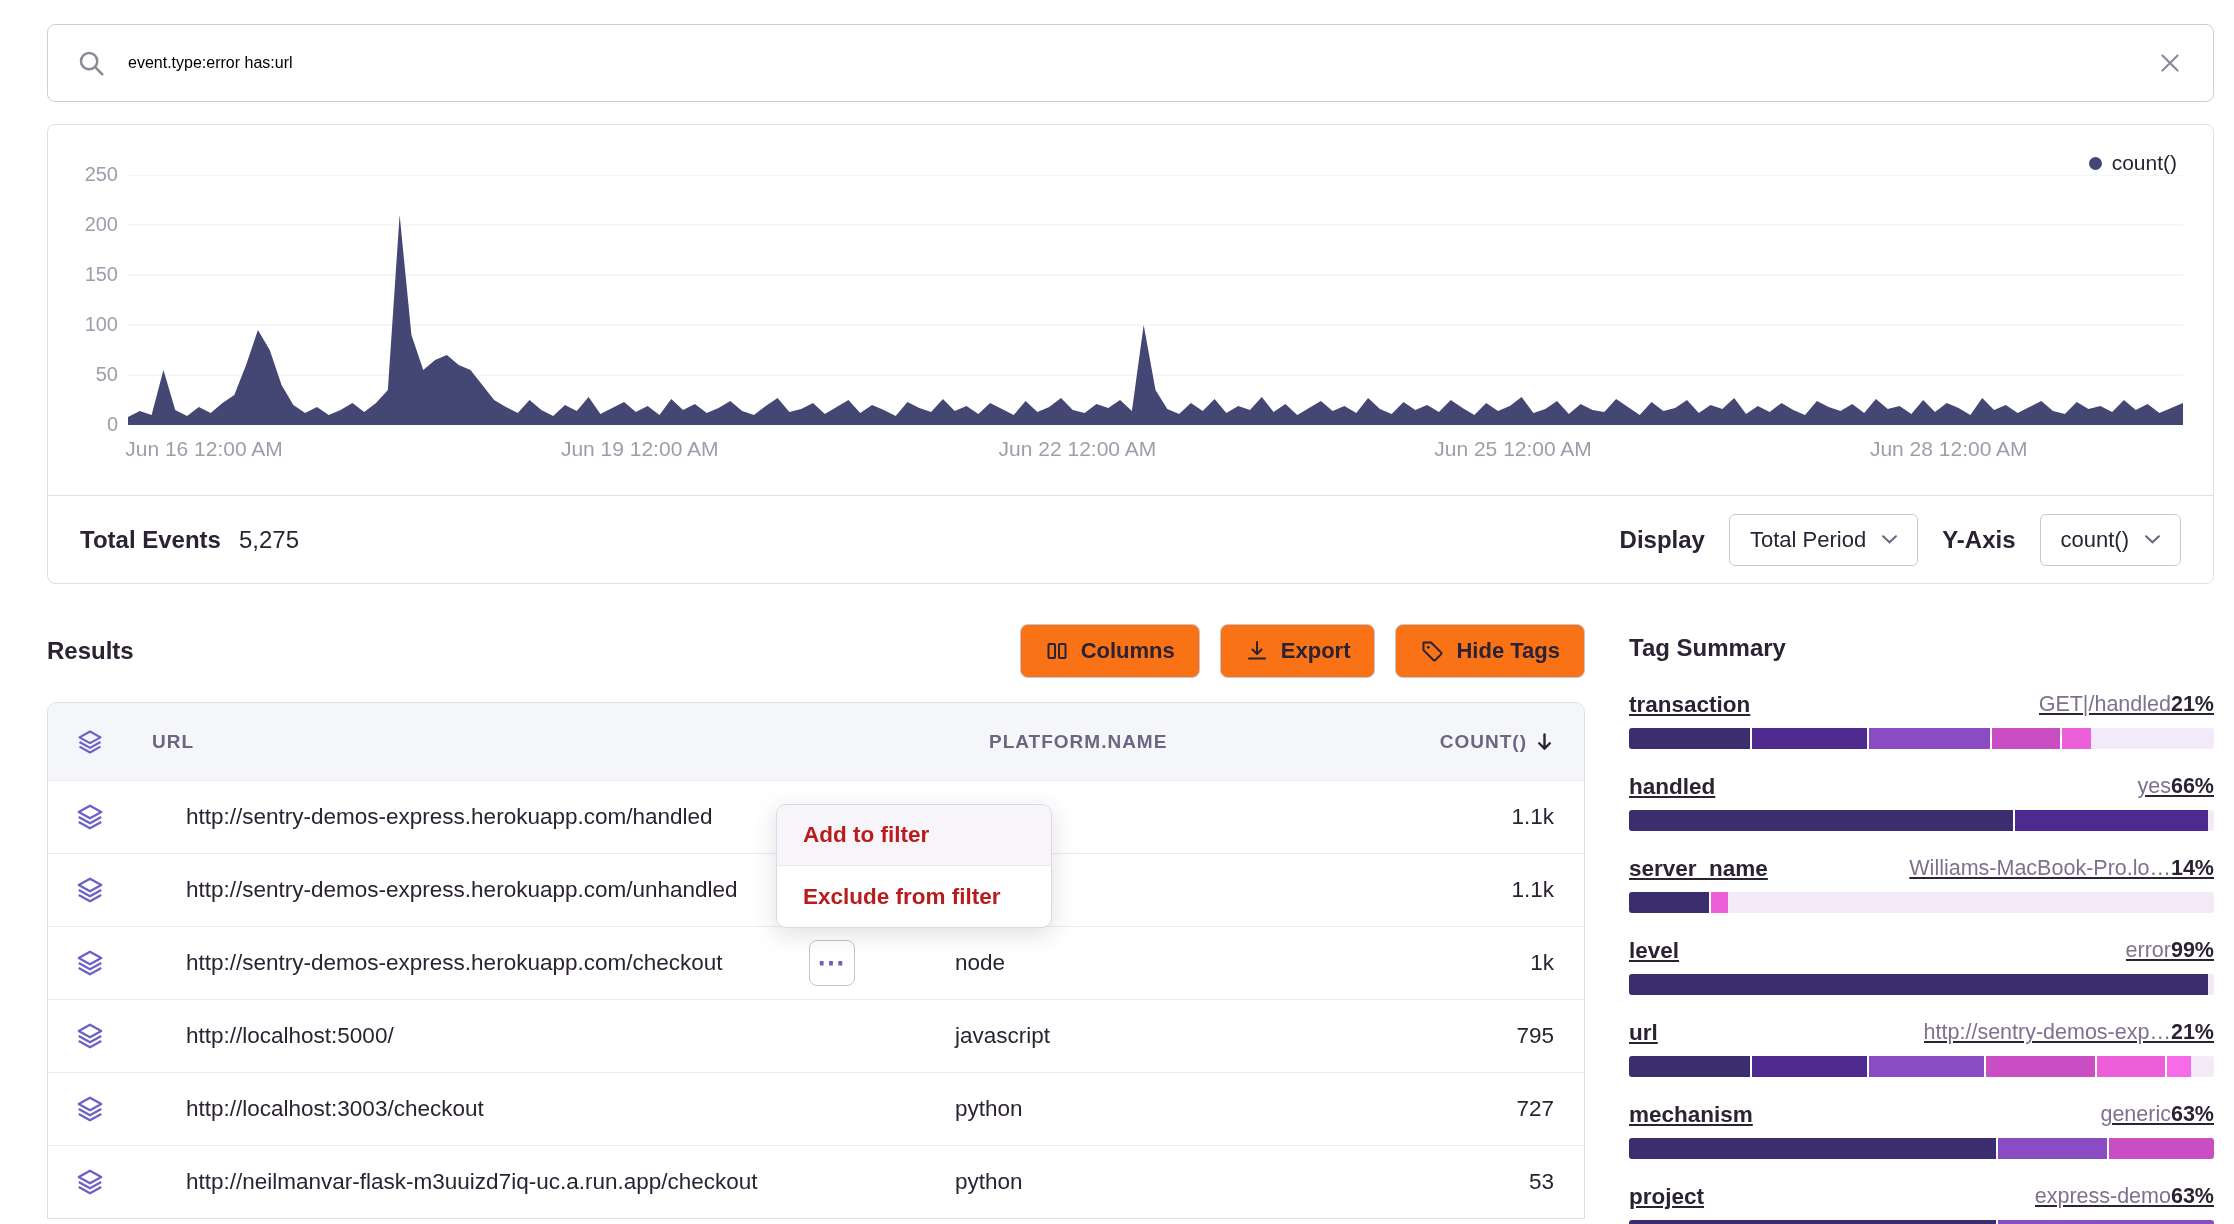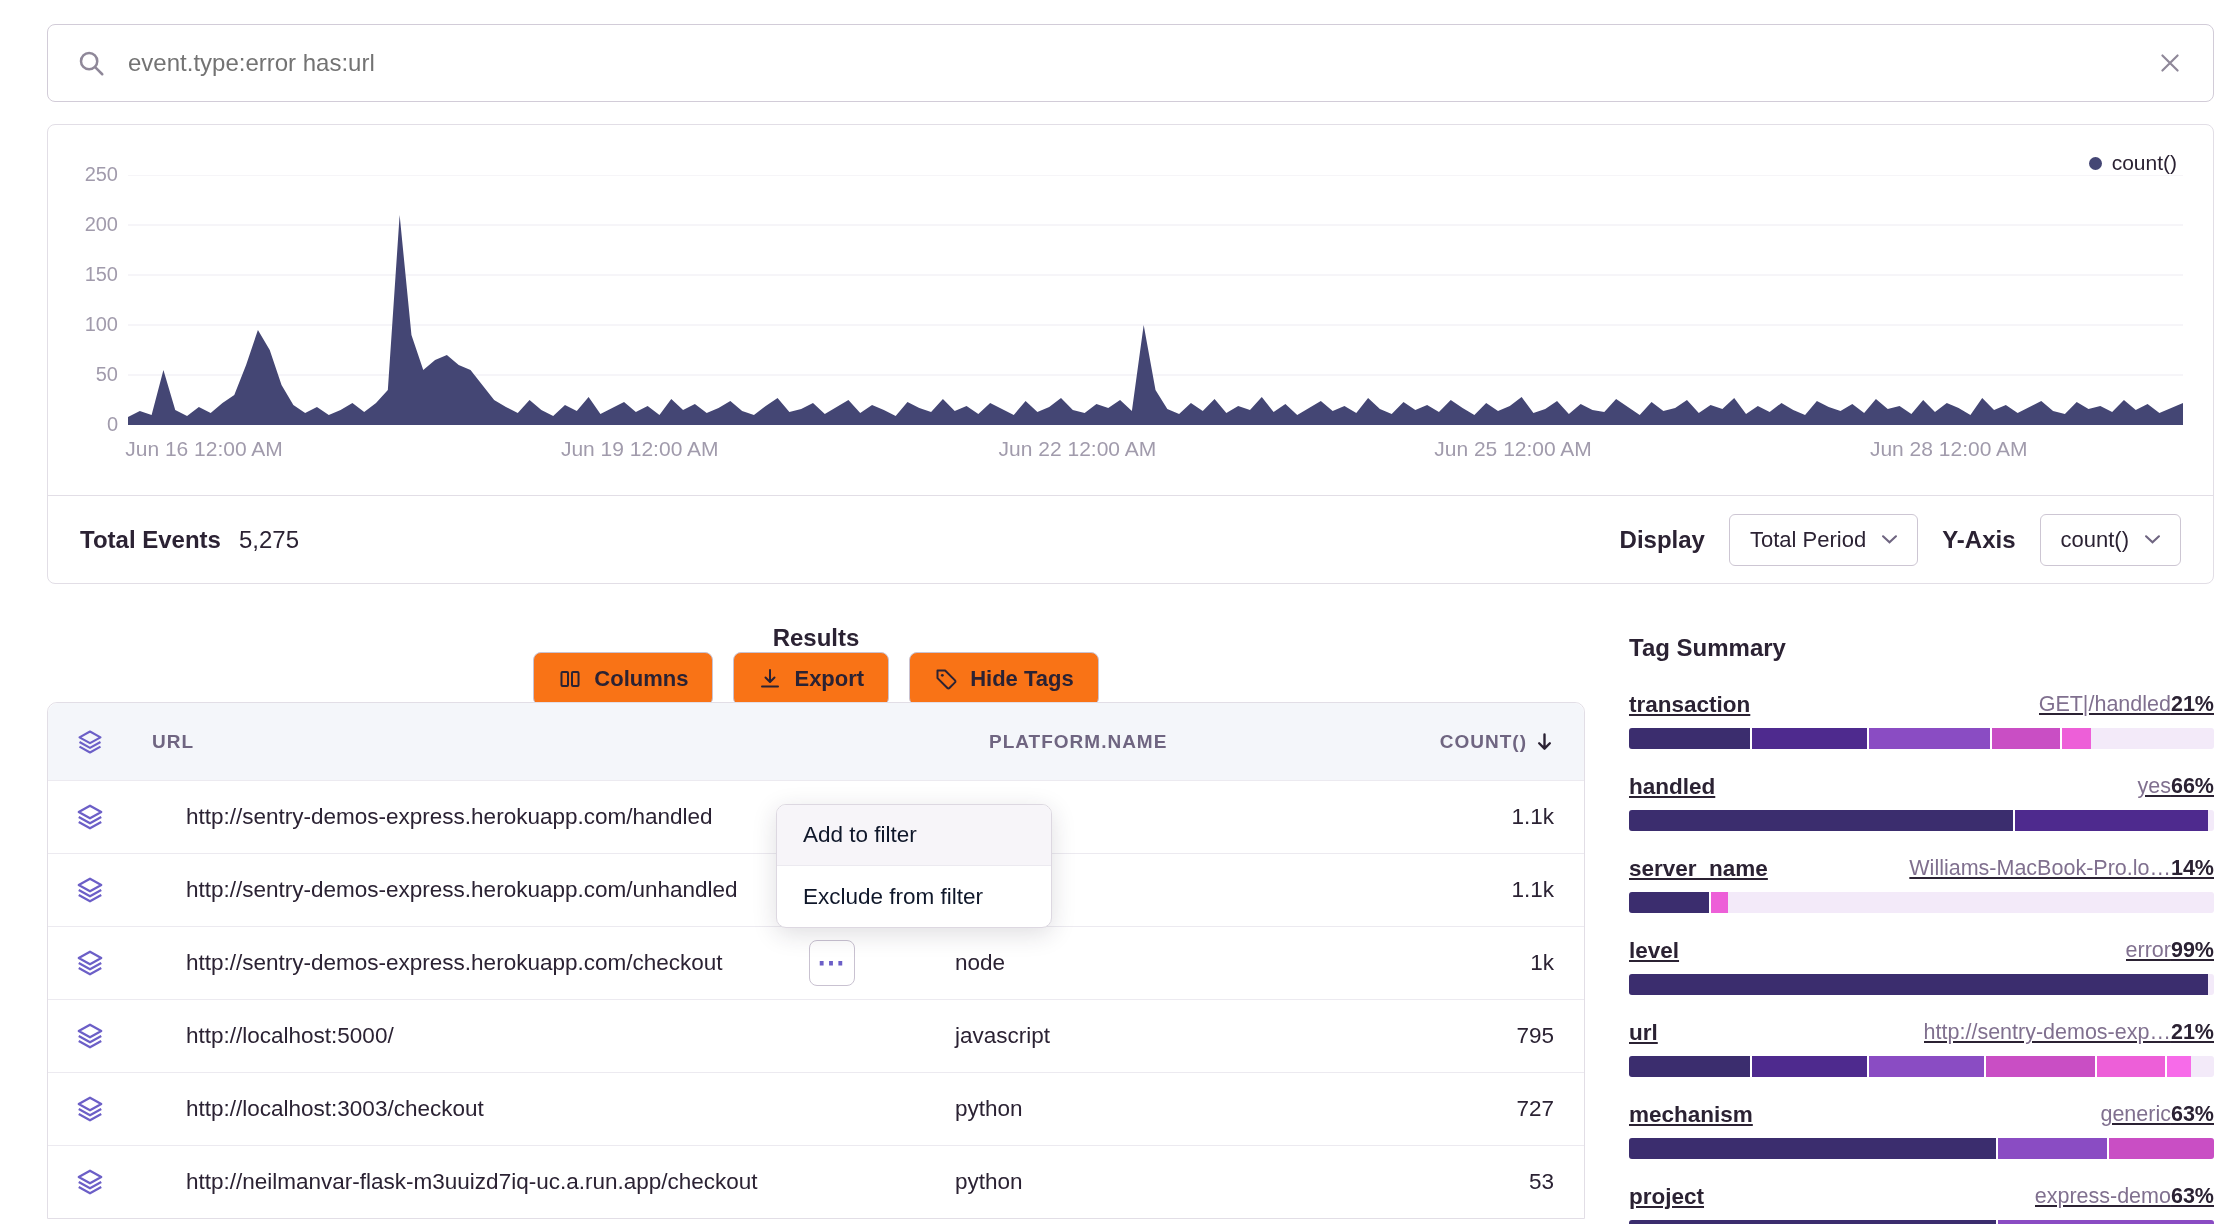--- a/index.html
+++ b/index.html
@@ -4,21 +4,21 @@
 <style>
   * { margin:0; padding:0; box-sizing:border-box; }
   html,body { width:2234px; height:1224px; overflow:hidden; background:#fff;
     font-family:"Liberation Sans", sans-serif; color:#2B2233; }
   .page { width:2234px; height:1224px; padding:24px 20px 0 47px; position:relative; }
 
   
   .searchbar { display:flex; align-items:center; height:78px; border:1px solid #D2CCD8;
     border-radius:8px; background:#fff; margin-bottom:22px; }
   .searchbar .mag { margin:0 22px 0 28px; display:flex; }
-  .searchbar input { flex:1; border:none; outline:none; font-size:24px; color:#737373;
+  .searchbar input { flex:1; border:none; outline:none; font-size:16px; color:#000000;
     font-family:"Liberation Sans", sans-serif; background:transparent; }
   .searchbar .clear { margin-right:30px; display:flex; cursor:pointer; }
 
   
   .chart-panel { border:1px solid #E2DEE6; border-radius:8px; position:relative; background:#fff; }
   .legend { position:absolute; top:26px; right:36px; display:flex; align-items:center; gap:10px;
     font-size:21px; color:#2B2233; z-index:2; }
   .legend .dot { width:13px; height:13px; border-radius:50%; background:#444674; display:inline-block; }
   .chart-area { display:flex; margin:46px 30px 0 14px; padding-top:4px; }
   .y-axis { width:66px; position:relative; height:250px; flex:none; }
@@ -37,21 +37,21 @@
   .cf-right { display:flex; align-items:center; gap:24px; }
   .cf-right .lbl { font-size:24px; font-weight:700; }
   .dropdown { display:flex; align-items:center; gap:16px; border:1px solid #CDC6D3; border-radius:6px;
     padding:12px 20px; font-size:22px; color:#2B2233; background:#fff; cursor:pointer; }
 
   
   .main { display:flex; gap:44px; margin-top:40px; }
   .left { width:1538px; flex:none; }
   .right { flex:1; min-width:0; }
   .results-header { display:flex; align-items:center; justify-content:space-between; height:54px;
-    margin-bottom:24px;flex-direction:column; }
+    margin-bottom:24px; }
   h2.section { font-size:24px; font-weight:700; color:#2B2233; }
   .btns { display:flex; gap:20px; }
   .btn { display:flex; align-items:center; gap:12px; height:54px; padding:0 24px; background:#f97316;
     border:1px solid #C9C2D1; border-radius:8px; font-size:22px; font-weight:700; color:#2B2233;
     font-family:"Liberation Sans", sans-serif; cursor:pointer; }
 
   
   .table-wrap { position:relative; border:1px solid #E2DEE6; border-radius:10px 10px 0 0; background:#fff; }
   .thead, .trow { display:grid; grid-template-columns:84px 1fr 380px 215px; align-items:center; }
   .thead { height:77px; background:#F4F6FA; border-radius:10px 10px 0 0; font-size:19px; font-weight:700;
@@ -63,21 +63,21 @@
   .thead .count-head { display:flex; align-items:center; justify-content:flex-end; gap:8px; padding-right:30px; }
   .row-actions { margin-left:86px; width:46px; height:46px; flex:none; border:1px solid #C9C2D1;
     border-radius:8px; background:#fff; color:#6C5FC7; font-size:28px; font-weight:700; line-height:1;
     display:flex; align-items:center; justify-content:center; cursor:pointer; letter-spacing:1px; }
 
   
   .context-menu { position:absolute; left:728px; top:101px; width:276px; background:#fff;
     border:1px solid #DDD8E1; border-radius:10px; box-shadow:0 6px 24px rgba(43,34,51,.15); z-index:5;
     overflow:hidden; }
   .menu-item { height:61px; display:flex; align-items:center; padding-left:26px; font-size:22.5px;
-    color:#0f172a; cursor:pointer; }
+    color:#b91c1c; cursor:pointer;font-weight:bold; }
   .menu-item.first { background:#F7F5F9; border-bottom:1px solid #ECEAF0; }
 
   
   .right h2.section { margin:10px 0 30px 0; }
   .tag-block { margin-bottom:25px; }
   .tag-head { display:flex; align-items:flex-start; justify-content:space-between;text-decoration:underline; }
   .tag-name { font-size:22.5px; font-weight:700; color:#2B2233; }
   .tag-right { display:flex; align-items:baseline; }
   .tag-value { font-size:21.5px; color:#80708F; max-width:340px; white-space:nowrap; overflow:hidden;
     text-overflow:ellipsis; }

